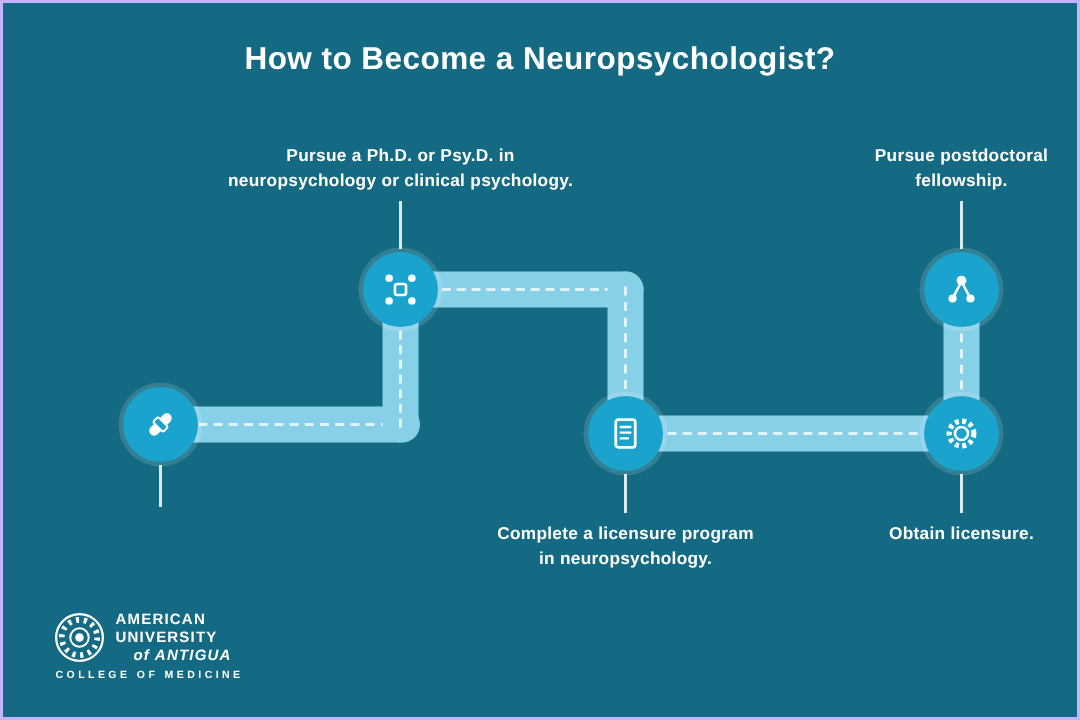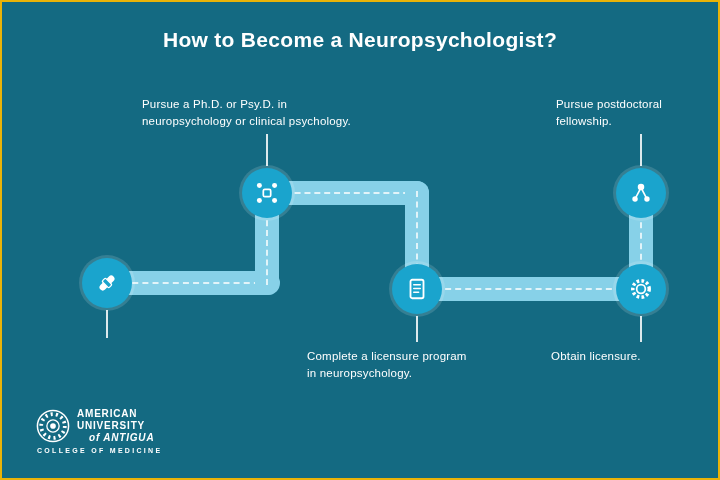--- a/index.html
+++ b/index.html
@@ -1,21 +1,21 @@
 <!DOCTYPE html>
 <html><head>
 <meta charset="utf-8">
 <style>
   html,body{margin:0;padding:0;background:#ffffff;}
   .canvas{
     position:relative;
     width:720px;height:480px;
     box-sizing:border-box;
     background:#146a82;
-    border:2px solid #eab308;
+    border:2px solid #c4b5fd;
     overflow:hidden;
     font-family:"Liberation Sans", sans-serif;
     color:#ffffff;
   }
   .title{
     position:absolute;top:26px;left:0;right:0;
     margin:0;text-align:center;
     font-size:21px;font-weight:bold;letter-spacing:.3px;
   }
   
@@ -42,32 +42,32 @@
   .n5{left:614px;top:166px;}
   
   .tick{position:absolute;width:2px;background:rgba(255,255,255,.85);}
   .t1{left:104px;top:308px;height:28px;}
   .t2{left:264px;top:132px;height:32px;}
   .t3{left:414px;top:314px;height:26px;}
   .t4{left:638px;top:314px;height:26px;}
   .t5{left:638px;top:132px;height:32px;}
   
   .label{
-    position:absolute;text-align:left;
-    font-size:11.5px;font-weight:normal;line-height:1.5;
+    position:absolute;text-align:center;
+    font-size:11.5px;font-weight:bold;line-height:1.5;
     white-space:pre-line;letter-spacing:.2px;
   }
   .l1{left:5px;top:342px;width:200px;}
   .l2{left:140px;top:94px;width:250px;}
   .l3{left:305px;top:346px;width:220px;}
   .l4{left:549px;top:346px;width:180px;}
   .l5{left:554px;top:94px;width:170px;}
   
   .logo{position:absolute;left:34px;top:406px;width:140px;}
-  .logo-row{display:flex;align-items:center;gap:7px;}
+  .logo-row{display:flex;gap:7px;}
   .seal{width:34px;height:34px;flex:0 0 auto;}
   .logo-names div{font-size:10px;font-weight:bold;letter-spacing:.8px;line-height:1.18;}
   .logo-names div:nth-child(3){font-style:italic;margin-left:12px;}
   .logo-sub{font-size:7px;letter-spacing:2.3px;margin-top:4px;padding-left:1px;font-weight:bold;}
 </style>
 </head>
 <body>
 
 <div class="canvas">
 

